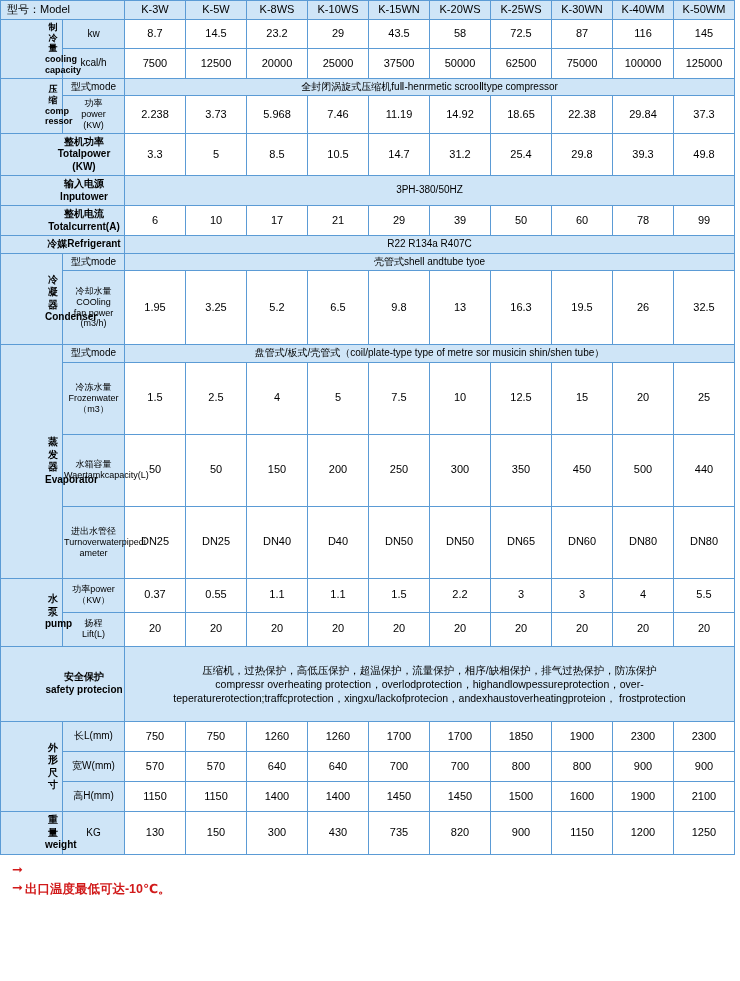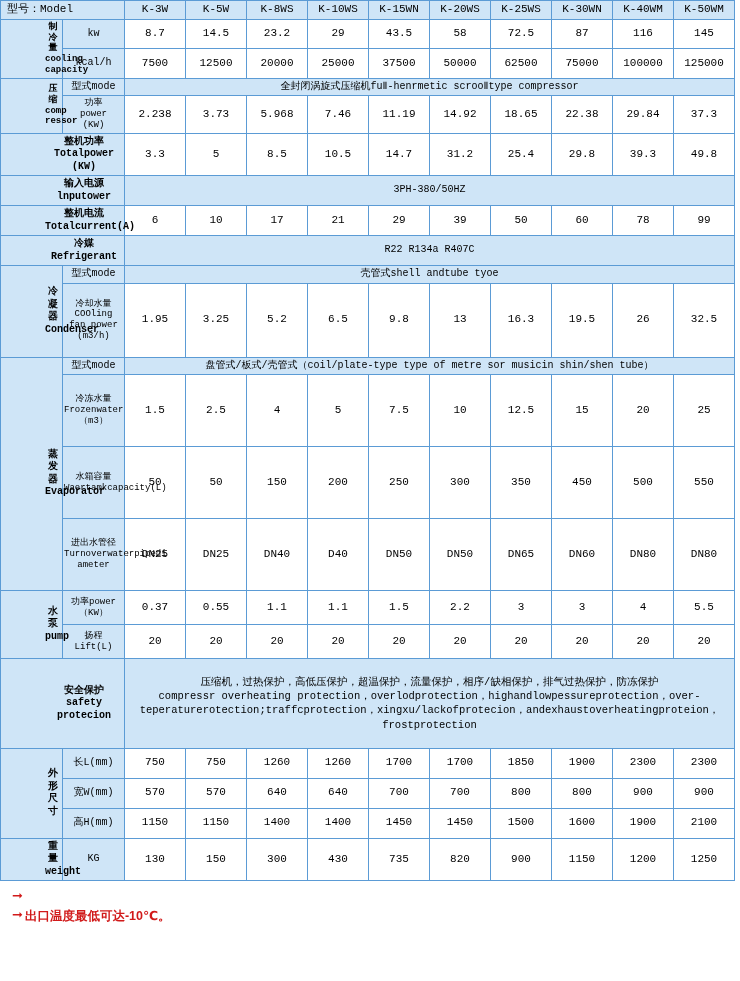--- a/index.html
+++ b/index.html
@@ -1,17 +1,17 @@
 <!DOCTYPE html>
 <html><head>
 <meta charset="utf-8">
 <style>
   html,body{margin:0;padding:0;background:#ffffff;}
   body{width:740px;height:981px;font-family:"Liberation Sans","DejaVu Sans",sans-serif;color:#000;}
-  table{border-collapse:collapse;width:656px;table-layout:fixed;font-family:Liberation Mono, monospace;}
+  table{border-collapse:collapse;width:656px;table-layout:fixed;}
   td{border:1px solid #5b9bd5;text-align:center;vertical-align:middle;font-size:11px;line-height:1.25;padding:2px 1px;}
   .hdr{background:#cfe5f7;font-weight:normal;}
   .lbl{background:#cfe5f7;}
   .white{background:#ffffff;}
   .span-wide{background:#cfe5f7;}
   .small{font-size:10px;}
   .tiny{font-size:9px;line-height:1.2;}
   .bold{font-weight:bold;padding-left:44px;}
   .safety{font-size:10.5px;line-height:1.35;text-align:center;padding:16px 6px;background:#cfe5f7;}
   .notes{margin-top:6px;padding-left:12px;font-size:12.5px;color:#d11a1a;font-weight:bold;line-height:1.45;}
@@ -197,21 +197,21 @@
 Waertamkcapacity(L)</td>
       <td class="white">50</td>
       <td class="white">50</td>
       <td class="white">150</td>
       <td class="white">200</td>
       <td class="white">250</td>
       <td class="white">300</td>
       <td class="white">350</td>
       <td class="white">450</td>
       <td class="white">500</td>
-      <td class="white">550</td>
+      <td class="white">440</td>
     </tr>
     <tr style="height:72px;">
       <td class="lbl tiny" style="white-space:pre-line;">进出水管径
 Turnoverwaterpipedi ameter</td>
       <td class="white">DN25</td>
       <td class="white">DN25</td>
       <td class="white">DN40</td>
       <td class="white">D40</td>
       <td class="white">DN50</td>
       <td class="white">DN50</td>

